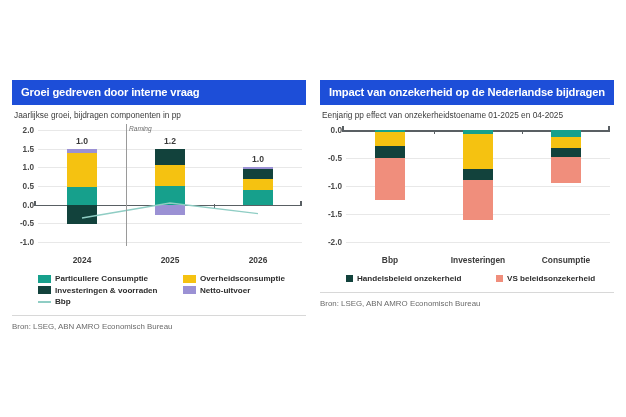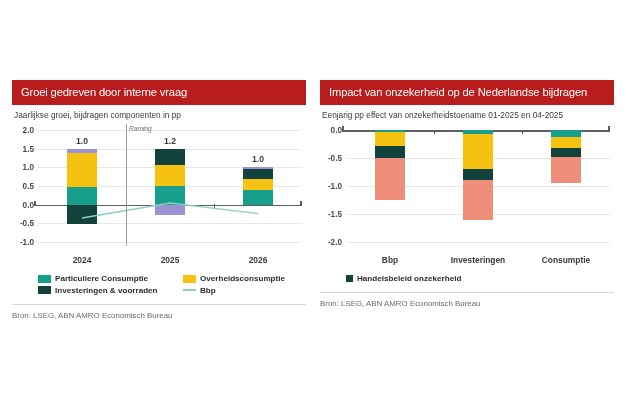--- a/index.html
+++ b/index.html
@@ -16,24 +16,24 @@
     padding: 80px 12px 0 12px;
     gap: 14px;
   }
   .card {
     width: 297px;
     background: #ffffff;
     display: flex;
     flex-direction: column;
   }
   .card-header {
-    background: #b91c1c;
+    background: #1d4ed8;
     color: #ffffff;
     font-size: 11.2px;
-    font-weight: normal;
+    font-weight: bold;
     letter-spacing: -0.15px;
     padding: 6px 8px 6px 9px;
     line-height: 13px;
     white-space: nowrap;
     overflow: hidden;
   }
   .card-sub {
     color: #3b3b3b;
     font-size: 8.3px;
     padding: 5px 2px 2px 2px;
@@ -232,20 +232,24 @@
         </div>
         <div class="legend-item">
           <span class="swatch" style="background: rgb(245, 194, 17);"></span>
           <span>Overheidsconsumptie</span>
         </div>
         <div class="legend-item">
           <span class="swatch" style="background: rgb(18, 66, 60);"></span>
           <span>Investeringen &amp; voorraden</span>
         </div>
         <div class="legend-item">
+          <span class="swatch" style="background: rgb(155, 145, 212);"></span>
+          <span>Netto-uitvoer</span>
+        </div>
+        <div class="legend-item">
           <span class="swatch-line" style="background: rgb(143, 205, 196);"></span>
           <span>Bbp</span>
         </div>
       </div>
     <div class="footer-rule"></div>
     <div class="source">Bron: LSEG, ABN AMRO Economisch Bureau</div>
   </div>
 
   <div class="card">
     <div class="card-header">Impact van onzekerheid op de Nederlandse bijdragen</div>
@@ -290,18 +294,22 @@
     <div class="xlabels" id="xlabels-right">
         <div class="xlabel" style="left: 16.6667%;">Bbp</div>
         <div class="xlabel" style="left: 50%;">Investeringen</div>
         <div class="xlabel" style="left: 83.3333%;">Consumptie</div>
       </div>
     <div class="legend legend-r" id="legend-right">
         <div class="legend-item">
           <span class="swatch" style="background: rgb(18, 66, 60);"></span>
           <span>Handelsbeleid onzekerheid</span>
         </div>
+        <div class="legend-item">
+          <span class="swatch" style="background: rgb(240, 142, 124);"></span>
+          <span>VS beleidsonzekerheid</span>
+        </div>
       </div>
     <div class="footer-rule"></div>
     <div class="source">Bron: LSEG, ABN AMRO Economisch Bureau</div>
   </div>
 
 </div>
 
 </body></html>

